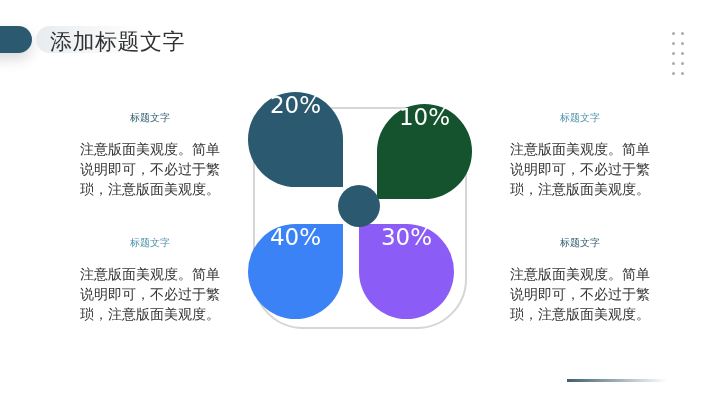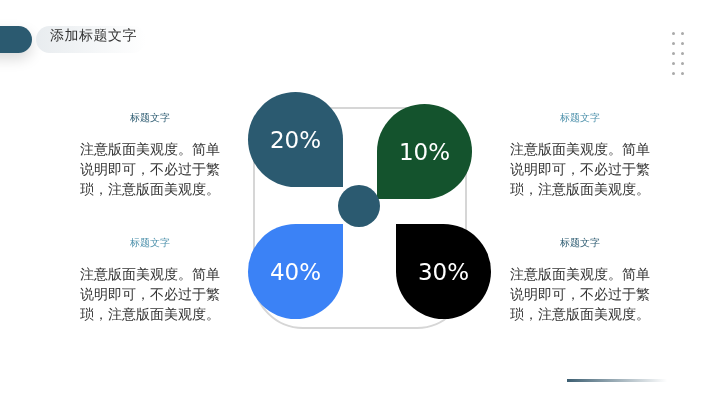--- a/index.html
+++ b/index.html
@@ -2,29 +2,29 @@
 <html><head>
 <meta charset="utf-8">
 <style>
   html, body { margin:0; padding:0; }
   body { width:720px; height:405px; background:#ffffff; position:relative; overflow:hidden;
          font-family:"DejaVu Sans","Liberation Sans",sans-serif; }
   .hdr-pill { position:absolute; left:-20px; top:26px; width:52px; height:27px; border-radius:14px;
               background:#2b5a70; box-shadow:0 6px 14px rgba(0,0,0,0.15); }
   .hdr-title-bg { position:absolute; left:36px; top:26px; width:110px; height:27px; border-radius:14px;
               background:linear-gradient(90deg,#e8ecef,#ffffff); }
-  .hdr-title { position:absolute; left:50px; top:27px; font-size:14px; color:#333; letter-spacing:0.5px; }
+  .hdr-title { position:absolute; left:50px; top:27px; font-size:22px; color:#333; letter-spacing:0.5px; }
   .dots { position:absolute; left:672px; top:32px; width:14px; display:grid; grid-template-columns:6px 6px; row-gap:7px; column-gap:3px; }
   .dots span { width:3px; height:3px; border-radius:50%; background:#aaaaaa; display:block; }
   .block { position:absolute; width:140px; }
   .block .t { text-align:center; font-size:10px; margin-bottom:14px; }
   .block .d { font-size:14px; color:#333; line-height:20px;margin-top:12px; }
   .ring { position:absolute; left:253px; top:107px; width:210px; height:218px; border:2px solid #d6d6d6;
           border-radius:50px; }
-  .petal { position:absolute; width:95px; height:95px; color:#fff; font-size:23px; display:flex; align-items:center; justify-content:center; }
+  .petal { position:absolute; width:95px; height:95px; color:#fff; font-size:23px; display:flex; align-items:flex-start; justify-content:center; }
   .center { position:absolute; left:338px; top:185px; width:42px; height:42px; border-radius:50%; background:#2b5a70; }
   .bar { position:absolute; left:567px; top:379px; width:100px; height:3px; background:linear-gradient(90deg,#3d5f72,rgba(61,95,114,0)); }
 </style>
 </head>
 <body>
 
 <div class="hdr-pill"></div>
 <div class="hdr-title-bg"></div>
 <div class="hdr-title">添加标题文字</div>
 
@@ -62,19 +62,19 @@
 
 <div class="petal" style="left:248px;top:92px;background:#2b5a70;border-radius:50% 50% 0 50%;">
   <span>20%</span>
 </div>
 <div class="petal" style="left:377px;top:104px;background:#14532d;border-radius:50% 50% 50% 0;">
   <span>10%</span>
 </div>
 <div class="petal" style="left:248px;top:224px;background:#3b82f6;border-radius:50% 0 50% 50%;">
   <span>40%</span>
 </div>
-<div class="petal" style="left:396px;top:224px;background:#000000;border-radius:0 50% 50% 50%;">
+<div class="petal" style="left:359px;top:224px;background:#8b5cf6;border-radius:0 50% 50% 50%;">
   <span>30%</span>
 </div>
 
 <div class="center"></div>
 
 <div class="bar"></div>
 
 </body></html>

